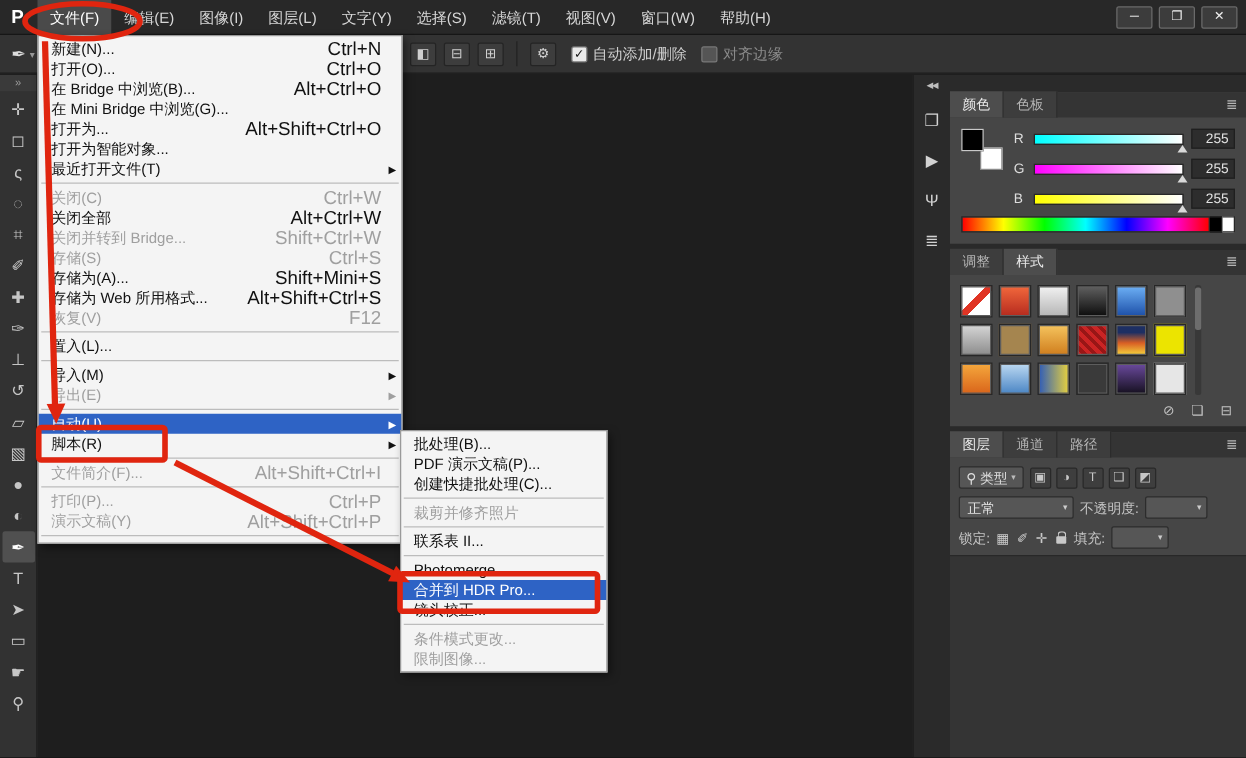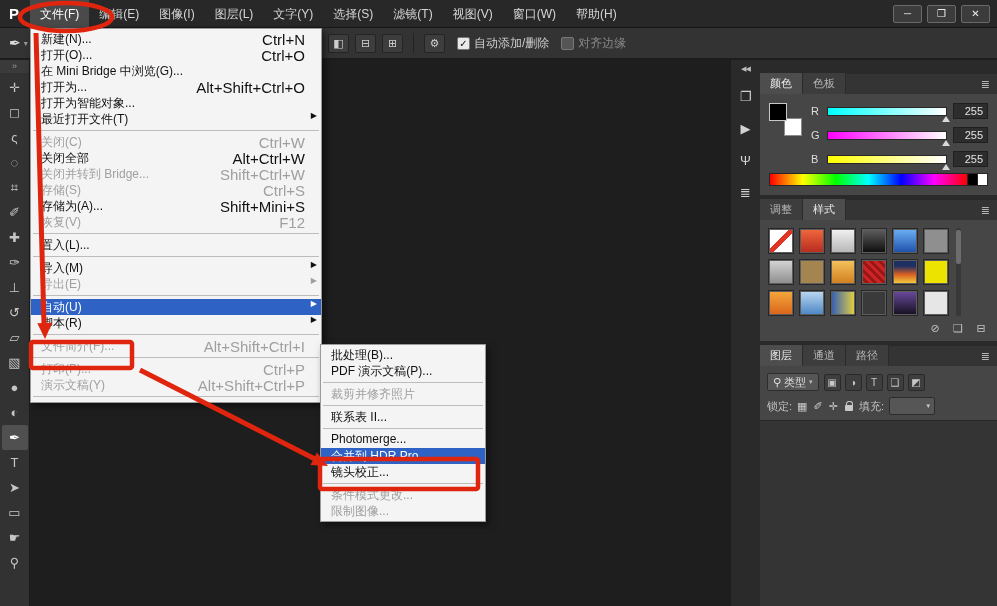--- a/index.html
+++ b/index.html
@@ -104,21 +104,21 @@
   .lock-shape-wrap{position:relative;width:10px;height:12px}
   .lock-shape{position:absolute;left:1px;bottom:1px;width:8px;height:6px;background:#c8c8c8;border-radius:1px}
   .lock-shape::before{content:"";position:absolute;left:1px;top:-4px;width:5px;height:4px;
                       border:1.2px solid #c8c8c8;border-bottom:none;border-radius:3px 3px 0 0}
   .layers-list{flex:1;background:#343434;border-top:1px solid #282828;margin-top:5px}
   
   .menu{position:absolute;background:#f4f4f4;border:1px solid #9a9a9a;z-index:20;padding:2px 0;
         box-shadow:3px 3px 7px rgba(0,0,0,.5);color:#111;font-size:12px}
   .file-menu{left:30px;top:28px;width:292px}
   .automate-menu{left:320px;top:344px;width:166px}
-  .menu-item{height:16px;display:flex;align-items:flex-start;padding:0 16px 0 10px;position:relative;white-space:nowrap}
+  .menu-item{height:16px;display:flex;align-items:center;padding:0 16px 0 10px;position:relative;white-space:nowrap}
   .menu-item.disabled{color:#9f9f9f}
   .menu-item.highlight{background:#2e63c5;color:#fff}
   .mi-short{margin-left:auto;font-size:15px;padding-left:18px}
   .mi-arrow{position:absolute;right:4px;font-size:8px}
   .menu-sep{height:1px;background:#bcbcbc;margin:3px 2px}
   
   .annot{position:absolute;left:0;top:0;width:997px;height:606px;z-index:40;pointer-events:none}
   .a-shape{stroke:var(--annot,#e0250f);stroke-width:4.5;fill:none}
   .a-line{stroke:var(--annot,#e0250f);stroke-width:5;fill:none}
   .a-head{fill:var(--annot,#e0250f);stroke:none}
@@ -305,20 +305,31 @@
             <span class="kind-caret">▾</span>
           </div>
           <div class="filter-icons" id="filtericons">
               <div class="f-icon">▣</div>
               <div class="f-icon">◑</div>
               <div class="f-icon">T</div>
               <div class="f-icon">❑</div>
               <div class="f-icon">◩</div>
             </div>
         </div>
+        <div class="blend-row">
+          <div class="combo blend-combo">
+            <span>正常</span>
+            <span class="caret">▾</span>
+          </div>
+          <span class="lbl">不透明度:</span>
+          <div class="combo op-combo">
+            <span></span>
+            <span class="caret">▾</span>
+          </div>
+        </div>
         <div class="lock-row">
           <span class="lbl">锁定:</span>
           <div class="lock-icons" id="lockicons">
               <div class="l-icon">▦</div>
               <div class="l-icon">✐</div>
               <div class="l-icon">✛</div>
               <div class="lock-shape-wrap">
                 <div class="lock-shape"></div>
               </div>
             </div>
@@ -336,20 +347,24 @@
   <div class="menu file-menu" id="filemenu">
       <div class="menu-item">
         <div class="mi-label">新建(N)...</div>
         <div class="mi-short">Ctrl+N</div>
       </div>
       <div class="menu-item">
         <div class="mi-label">打开(O)...</div>
         <div class="mi-short">Ctrl+O</div>
       </div>
       <div class="menu-item">
+        <div class="mi-label">在 Bridge 中浏览(B)...</div>
+        <div class="mi-short">Alt+Ctrl+O</div>
+      </div>
+      <div class="menu-item">
         <div class="mi-label">在 Mini Bridge 中浏览(G)...</div>
       </div>
       <div class="menu-item">
         <div class="mi-label">打开为...</div>
         <div class="mi-short">Alt+Shift+Ctrl+O</div>
       </div>
       <div class="menu-item">
         <div class="mi-label">打开为智能对象...</div>
       </div>
       <div class="menu-item">
@@ -369,20 +384,24 @@
         <div class="mi-label">关闭并转到 Bridge...</div>
         <div class="mi-short">Shift+Ctrl+W</div>
       </div>
       <div class="menu-item disabled">
         <div class="mi-label">存储(S)</div>
         <div class="mi-short">Ctrl+S</div>
       </div>
       <div class="menu-item">
         <div class="mi-label">存储为(A)...</div>
         <div class="mi-short">Shift+Mini+S</div>
+      </div>
+      <div class="menu-item">
+        <div class="mi-label">存储为 Web 所用格式...</div>
+        <div class="mi-short">Alt+Shift+Ctrl+S</div>
       </div>
       <div class="menu-item disabled">
         <div class="mi-label">恢复(V)</div>
         <div class="mi-short">F12</div>
       </div>
       <div class="menu-sep"></div>
       <div class="menu-item">
         <div class="mi-label">置入(L)...</div>
       </div>
       <div class="menu-sep"></div>
@@ -418,20 +437,23 @@
         <div class="mi-short">Alt+Shift+Ctrl+P</div>
       </div>
       <div class="menu-sep"></div>
     </div>
   <div class="menu automate-menu" id="automatemenu">
       <div class="menu-item">
         <div class="mi-label">批处理(B)...</div>
       </div>
       <div class="menu-item">
         <div class="mi-label">PDF 演示文稿(P)...</div>
+      </div>
+      <div class="menu-item">
+        <div class="mi-label">创建快捷批处理(C)...</div>
       </div>
       <div class="menu-sep"></div>
       <div class="menu-item disabled">
         <div class="mi-label">裁剪并修齐照片</div>
       </div>
       <div class="menu-sep"></div>
       <div class="menu-item">
         <div class="mi-label">联系表 II...</div>
       </div>
       <div class="menu-sep"></div>

